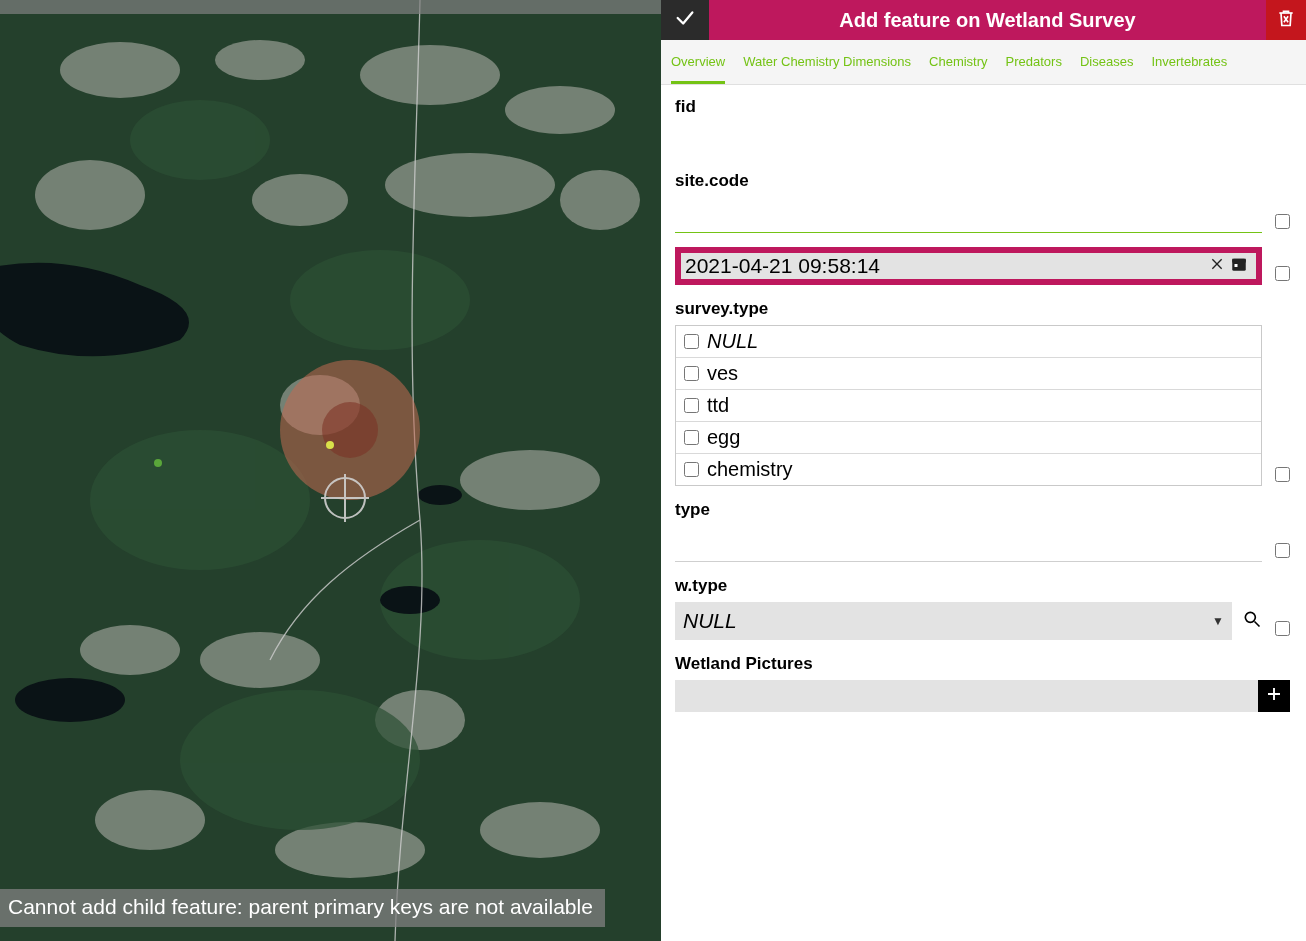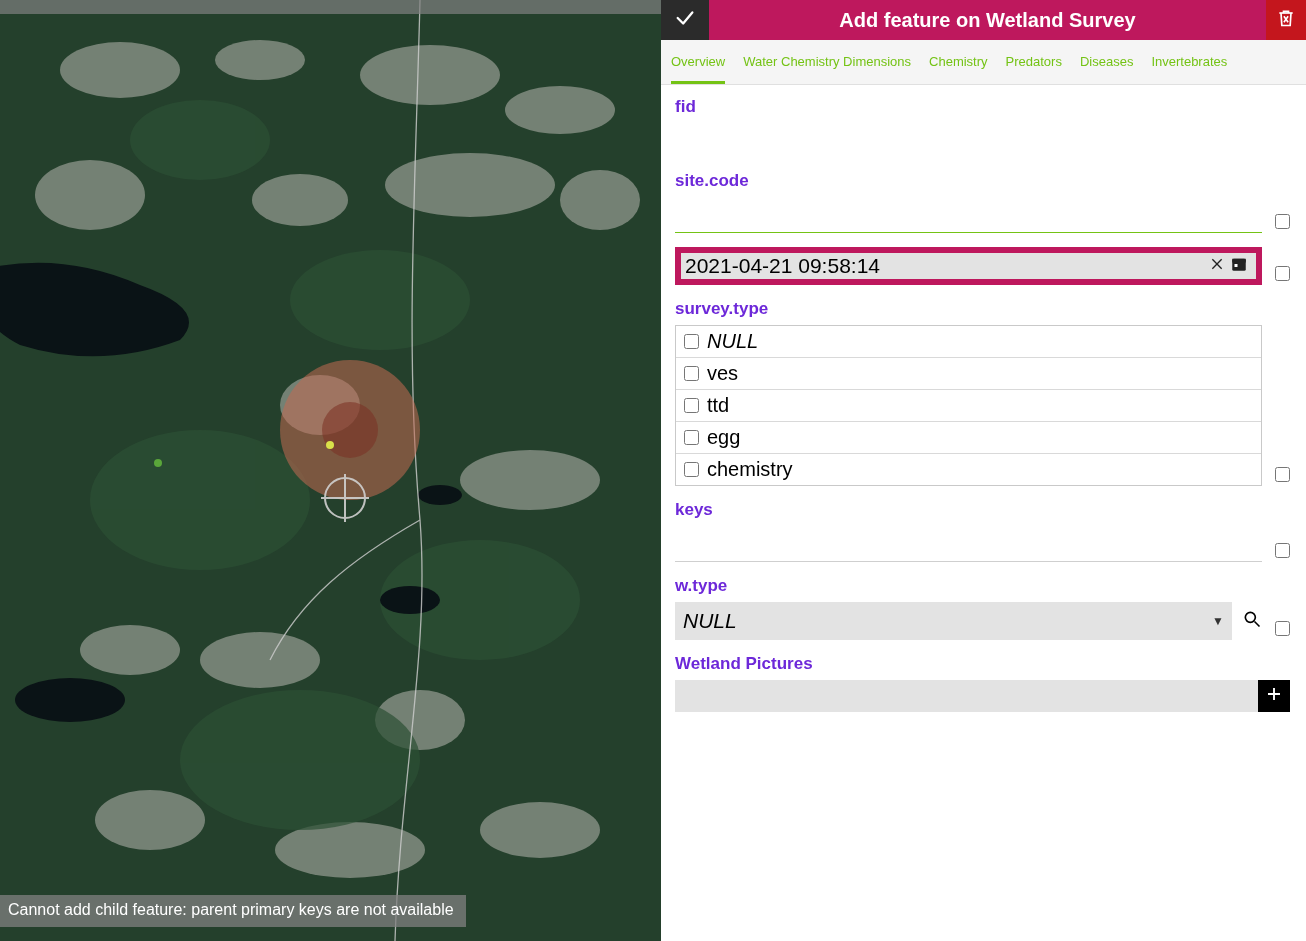--- a/index.html
+++ b/index.html
@@ -9,21 +9,21 @@
 
   
   .map-pane { position: relative; flex: 0 0 661px; height: 100%; background: #2a3d2a; overflow: hidden; }
   .map-topbar { position: absolute; top: 0; left: 0; right: 0; height: 14px; background: rgba(128,128,128,0.7); z-index: 5; }
   .map-surface { position: absolute; inset: 0; }
   .map-surface svg { width: 100%; height: 100%; display: block; }
 
   .status-toast {
     position: absolute; left: 0; bottom: 14px;
     background: rgba(128,128,128,0.75);
-    color: #fff; font-size: 16px; padding: 6px 12px 8px 8px;
+    color: #fff; font-size: 21px; padding: 6px 12px 8px 8px;
     z-index: 6;
   }
 
   
   .form-pane { flex: 1 1 auto; display: flex; flex-direction: column; background: #fff; height: 100%; }
 
   .form-header { display: flex; height: 40px; }
   .hdr-confirm { width: 48px; background: #2b2b2b; display: flex; align-items: center; justify-content: center; cursor: pointer; }
   .hdr-confirm svg { width: 22px; height: 22px; }
   .hdr-title { flex: 1; background: #be185d; color: #fff; font-weight: bold; font-size: 20px; display: flex; align-items: center; justify-content: center; }
@@ -33,21 +33,21 @@
   .tab-bar { display: flex; gap: 18px; padding: 0 10px; background: #f5f5f5; border-bottom: 1px solid #e0e0e0; }
   .tab { padding: 14px 0 12px 0; font-size: 13px; color: #74c315; cursor: pointer; border-bottom: 3px solid transparent; }
   .tab.active { border-bottom-color: #74c315; }
 
   .form-body { flex: 1; overflow: auto; padding: 12px 16px 20px 14px; }
 
   .field { margin-bottom: 14px; }
   .field-row { display: flex; align-items: flex-end; }
   .field-main { flex: 1; }
   .field-aside { width: 28px; display: flex; justify-content: flex-end; padding-bottom: 4px; }
-  .field-label { font-weight: bold; font-size: 17px; color: #6d28d9; margin-bottom: 6px; }
+  .field-label { font-weight: bold; font-size: 17px; color: #000000; margin-bottom: 6px; }
 
   .underline-input { height: 36px; border: none; border-bottom: 1px solid #74c315; width: 100%; background: transparent; font-size: 18px; }
   .underline-input.plain-underline { border-bottom-color: #cfcfcf; }
   .blank-input { height: 34px; width: 100%; border: none; background: transparent; }
 
   .date-box { display: flex; align-items: center; height: 38px; border: 6px solid #be185d; background: #e3e3e3; padding: 0 6px 0 4px; }
   .date-box input { flex: 1; border: none; background: transparent; font-size: 21px; color: #000; outline: none; }
   .date-box .ico { width: 22px; height: 22px; display: flex; align-items: center; justify-content: center; cursor: pointer; color:#222; }
 
   .check-table { border: 1px solid #c9c9c9; }
@@ -242,21 +242,21 @@
           </div>
           <div class="field-aside">
               <input type="checkbox" class="aside-check" style="">
             </div>
         </div>
       </div>
 
       <div class="field">
         <div class="field-row">
           <div class="field-main">
-            <div class="field-label">keys</div>
+            <div class="field-label">type</div>
             <input class="underline-input plain-underline" value="" style="">
           </div>
           <div class="field-aside">
               <input type="checkbox" class="aside-check" style="">
             </div>
         </div>
       </div>
 
       <div class="field">
         <div class="field-row">

